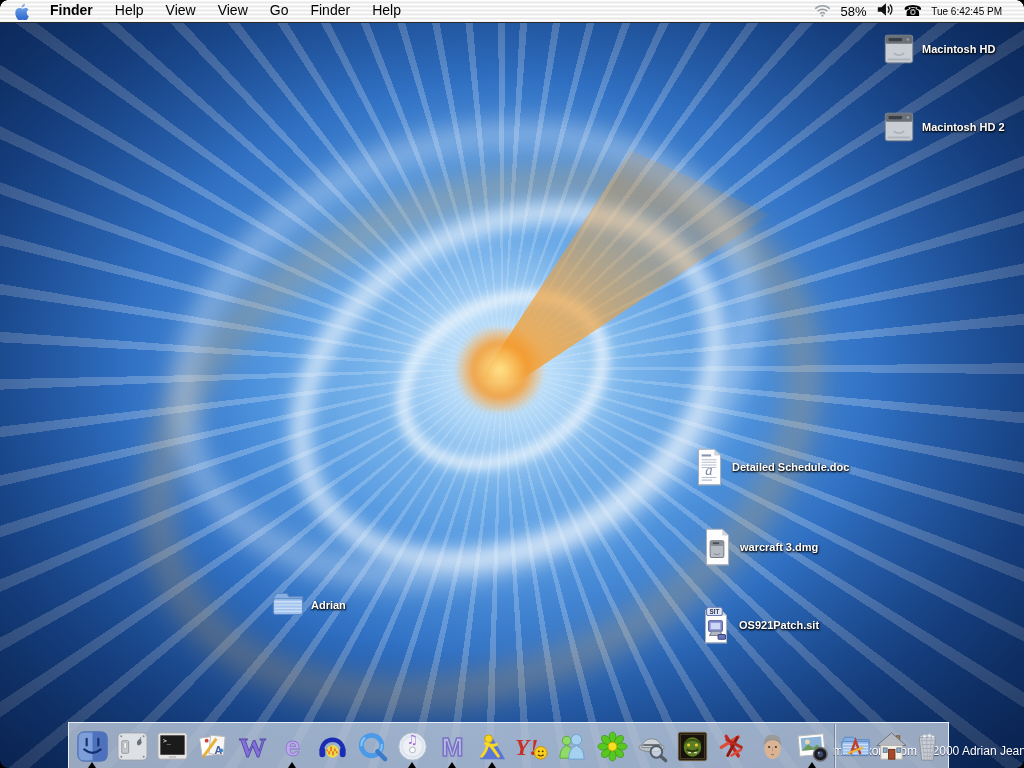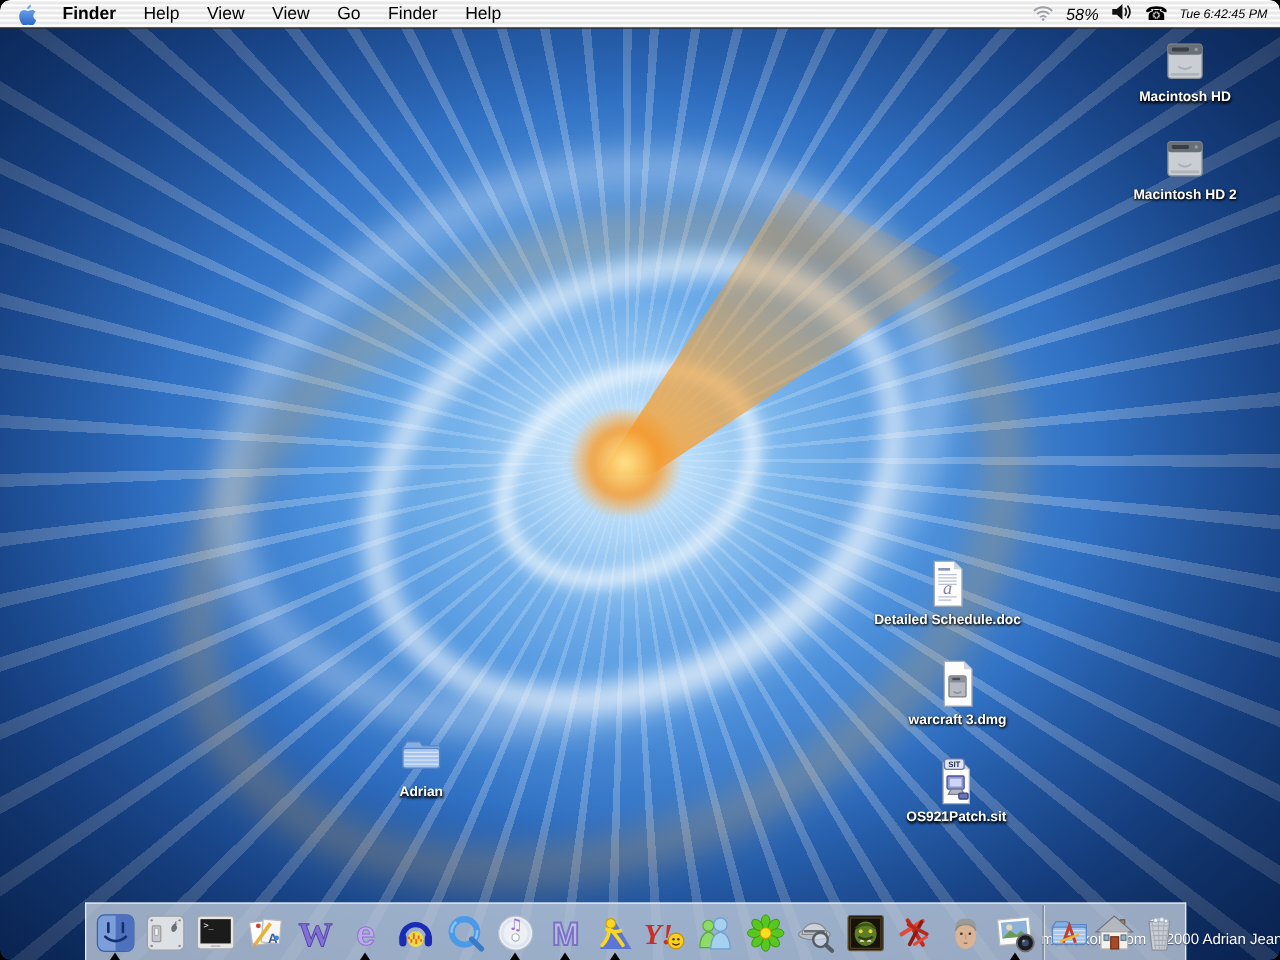--- a/index.html
+++ b/index.html
@@ -26,28 +26,28 @@
     background:radial-gradient(circle, rgba(255,228,140,.98), rgba(242,152,44,.85) 42%, rgba(242,152,44,0) 72%);filter:blur(2px);}
 
   
   #menubar{position:absolute;top:0;left:0;right:0;height:22px;z-index:10;
     background:repeating-linear-gradient(180deg,#ffffff 0 1px,#f3f3f3 1px 2px,#e9e9e9 2px 3px,#f4f4f4 3px 4px);
     border-bottom:1px solid #2a2a2a;display:flex;align-items:center;font-size:14px;color:#000;}
   #apple-menu{padding:0 10px 0 14px;display:flex;align-items:center;height:22px;}
   #mb-menus{display:flex;align-items:center;}
   .menu-item{padding:0 11px;height:24px;line-height:22px;white-space:nowrap;}
   .app-name{font-weight:bold;}
-  .mb-right{margin-left:auto;display:flex;align-items:center;gap:9px;padding-right:10px;font-style:italic;}
+  .mb-right{margin-left:auto;display:flex;align-items:center;gap:9px;padding-right:22px;}
   .mb-status{font-size:13px;}
   .mb-clock{font-size:10px;}
   .phone-glyph{font-family:"DejaVu Sans",sans-serif;font-size:15px;line-height:22px;}
 
   
   #desktop-icons{position:absolute;inset:0;}
-  .dicon{position:absolute;width:140px;display:flex;flex-direction:column;align-items:center;gap:2px;cursor:default;}
+  .dicon{position:absolute;width:140px;display:flex;flex-direction:row;align-items:center;gap:2px;cursor:default;}
   .dicon .glyph{width:42px;height:42px;display:block;}
   .dicon .glyph svg{width:42px;height:42px;display:block;}
   .dlabel{font-size:11px;font-weight:bold;color:#fff;white-space:nowrap;
     text-shadow:0 1px 2px rgba(0,0,0,.95), 1px 1px 2px rgba(0,0,0,.8);}
 
   
   #dock{position:absolute;left:68px;bottom:0;height:46px;display:flex;align-items:center;
     padding:1px 3px 0 3px;background:rgba(188,200,216,.8);
     border:1px solid rgba(236,242,250,.95);border-bottom:none;box-sizing:border-box;}
   .dock-app{position:relative;width:40px;height:44px;display:flex;align-items:center;justify-content:center;z-index:6;}

